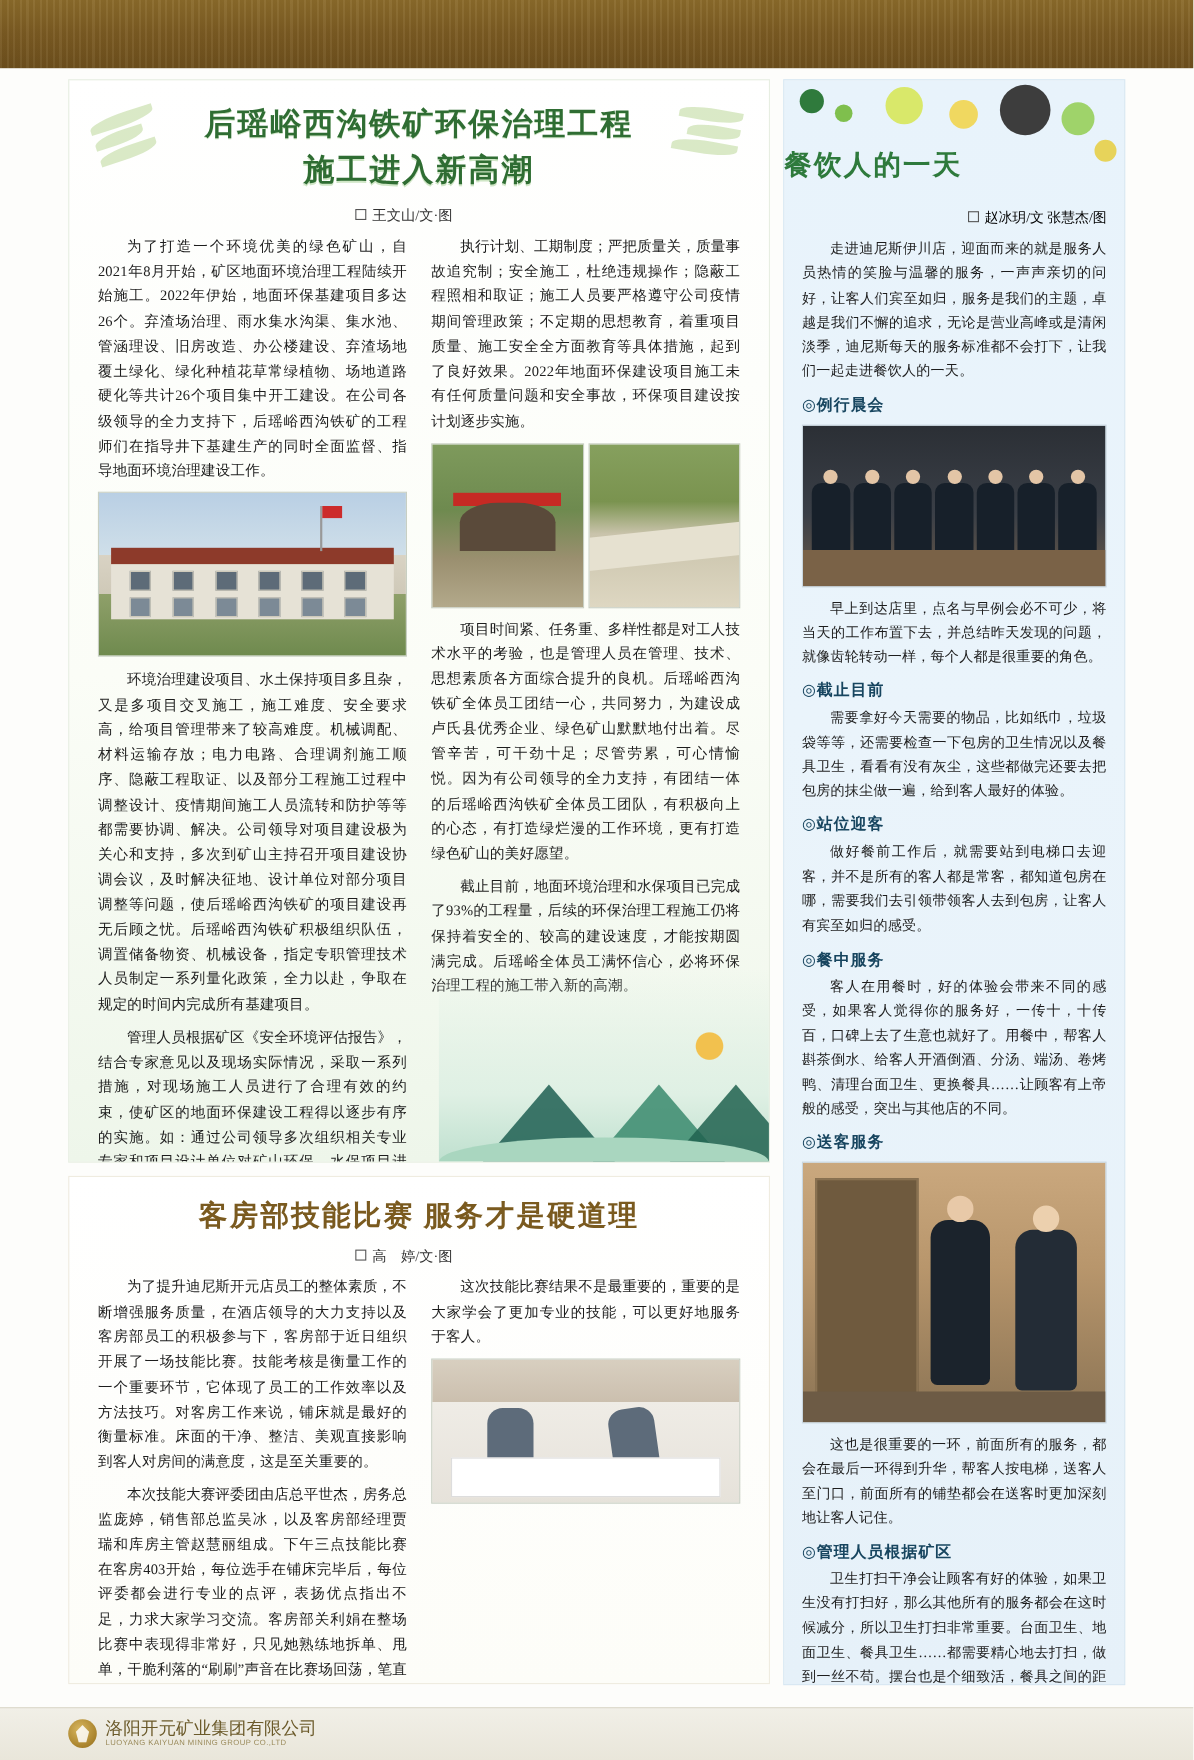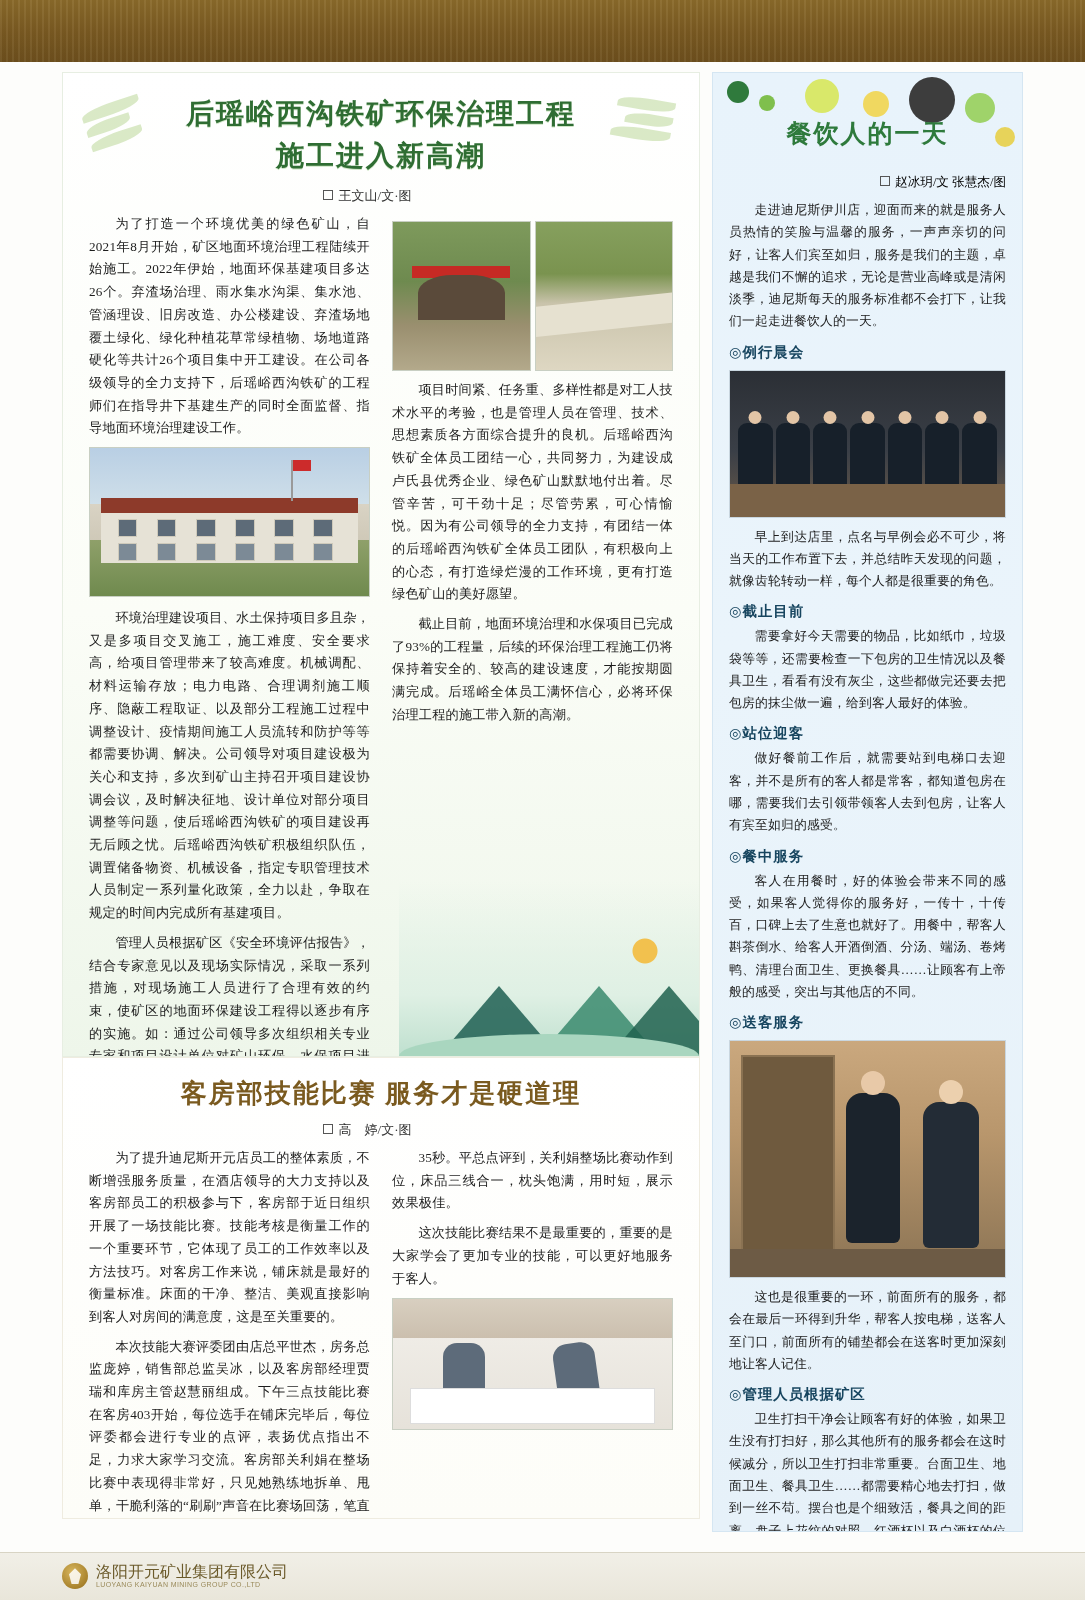--- a/index.html
+++ b/index.html
@@ -51,21 +51,21 @@
   .left-panel {
     position:absolute; left:62px; top:10px; width:771px; height:1460px;
   }
   .article-top {
     position:relative; width:638px; height:985px;
     background:linear-gradient(180deg,#ffffff 0%, #fbfdf7 55%, #eef6ea 100%);
     border:1px solid #e7eee2;
     overflow:hidden;
   }
   .article-bottom {
-    position:relative; width:638px; height:462px; 
+    position:relative; width:638px; height:462px; margin-top:12px;
     background:linear-gradient(180deg,#ffffff 0%, #fdfdf8 100%);
     border:1px solid #efece0;
     overflow:hidden;
   }
   
   .leafdeco { position:absolute; opacity:.55; }
   .leafdeco span{
     display:block; width:60px; height:12px; background:#bcd89a; border-radius:60% 0 60% 0;
     transform-origin:left center; margin:3px 0;
   }
@@ -145,21 +145,21 @@
   
   .right-panel {
     position:absolute; left:712px; top:10px; width:311px; height:1460px;
     background:linear-gradient(180deg,#e8f3fb 0%, #eaf4fb 40%, #e6f1f9 100%);
     border:1px solid #d5e6f2;
     overflow:hidden;
   }
   .food-deco { position:absolute; left:0; top:0; width:311px; height:70px; }
   .food-deco .d { position:absolute; border-radius:50%; }
   .right-title {
-    position:relative; text-align:center; padding-top:44px;
+    position:relative; padding-top:60px;
     font-size:25px; font-weight:bold; color:#2e7a3c; letter-spacing:2px;
   }
   .right-byline { text-align:right; padding:24px 16px 0 0; font-size:12.6px; }
   .right-byline .box { display:inline-block; width:10px; height:10px; border:1px solid #555; margin-right:5px;}
   .rp-body { padding:8px 16px 14px 16px; }
   .rp-body p.t { font-size:12.8px; line-height:1.74; }
   .sec-h {
     font-size:14.4px; font-weight:bold; color:#17455f; margin:10px 0 4px 0;
     letter-spacing:1px;
   }
@@ -237,20 +237,21 @@
             <div class="win2" style="left:66%"></div>
             <div class="win2" style="left:80%"></div>
             <div class="flag"></div>
           </div>
 
           <p class="t">环境治理建设项目、水土保持项目多且杂，又是多项目交叉施工，施工难度、安全要求高，给项目管理带来了较高难度。机械调配、材料运输存放；电力电路、合理调剂施工顺序、隐蔽工程取证、以及部分工程施工过程中调整设计、疫情期间施工人员流转和防护等等都需要协调、解决。公司领导对项目建设极为关心和支持，多次到矿山主持召开项目建设协调会议，及时解决征地、设计单位对部分项目调整等问题，使后瑶峪西沟铁矿的项目建设再无后顾之忧。后瑶峪西沟铁矿积极组织队伍，调置储备物资、机械设备，指定专职管理技术人员制定一系列量化政策，全力以赴，争取在规定的时间内完成所有基建项目。</p>
           <p class="t">管理人员根据矿区《安全环境评估报告》，结合专家意见以及现场实际情况，采取一系列措施，对现场施工人员进行了合理有效的约束，使矿区的地面环保建设工程得以逐步有序的实施。如：通过公司领导多次组织相关专业专家和项目设计单位对矿山环保、水保项目进行现场论证和技术指导确保各个项目按照规范施工；项目施工</p>
         </div>
 
         <div class="col">
+          <p class="t">执行计划、工期制度；严把质量关，质量事故追究制；安全施工，杜绝违规操作；隐蔽工程照相和取证；施工人员要严格遵守公司疫情期间管理政策；不定期的思想教育，着重项目质量、施工安全全方面教育等具体措施，起到了良好效果。2022年地面环保建设项目施工未有任何质量问题和安全事故，环保项目建设按计划逐步实施。</p>
 
           <div class="ph-road">
             <div class="half h1">
                 <div class="banner"></div>
               </div>
             <div class="half h2"></div>
           </div>
 
           <p class="t">项目时间紧、任务重、多样性都是对工人技术水平的考验，也是管理人员在管理、技术、思想素质各方面综合提升的良机。后瑶峪西沟铁矿全体员工团结一心，共同努力，为建设成卢氏县优秀企业、绿色矿山默默地付出着。尽管辛苦，可干劲十足；尽管劳累，可心情愉悦。因为有公司领导的全力支持，有团结一体的后瑶峪西沟铁矿全体员工团队，有积极向上的心态，有打造绿烂漫的工作环境，更有打造绿色矿山的美好愿望。</p>
           <p class="t">截止目前，地面环境治理和水保项目已完成了93%的工程量，后续的环保治理工程施工仍将保持着安全的、较高的建设速度，才能按期圆满完成。后瑶峪全体员工满怀信心，必将环保治理工程的施工带入新的高潮。</p>
@@ -269,21 +270,20 @@
       <div class="hdr-title2">客房部技能比赛 服务才是硬道理</div>
       <div class="byline">
         <span class="box"></span><span>高　婷/文·图</span>
       </div>
       <div class="cols">
         <div class="col">
           <p class="t">为了提升迪尼斯开元店员工的整体素质，不断增强服务质量，在酒店领导的大力支持以及客房部员工的积极参与下，客房部于近日组织开展了一场技能比赛。技能考核是衡量工作的一个重要环节，它体现了员工的工作效率以及方法技巧。对客房工作来说，铺床就是最好的衡量标准。床面的干净、整洁、美观直接影响到客人对房间的满意度，这是至关重要的。</p>
           <p class="t">本次技能大赛评委团由店总平世杰，房务总监庞婷，销售部总监吴冰，以及客房部经理贾瑞和库房主管赵慧丽组成。下午三点技能比赛在客房403开始，每位选手在铺床完毕后，每位评委都会进行专业的点评，表扬优点指出不足，力求大家学习交流。客房部关利娟在整场比赛中表现得非常好，只见她熟练地拆单、甩单，干脆利落的“刷刷”声音在比赛场回荡，笔直的90度包角，紧接着又开始调整被芯、装枕头，她出色地完成了每项动作，用时仅为2分</p>
         </div>
         <div class="col">
-          <p class="t">35秒。平总点评到，关利娟整场比赛动作到位，床品三线合一，枕头饱满，用时短，展示效果极佳。</p>
           <p class="t">这次技能比赛结果不是最重要的，重要的是大家学会了更加专业的技能，可以更好地服务于客人。</p>
           <div class="photo ph-bed">
             <div class="person p1"></div>
             <div class="person p2"></div>
             <div class="sheet"></div>
           </div>
         </div>
       </div>
     </div>
   </div>

